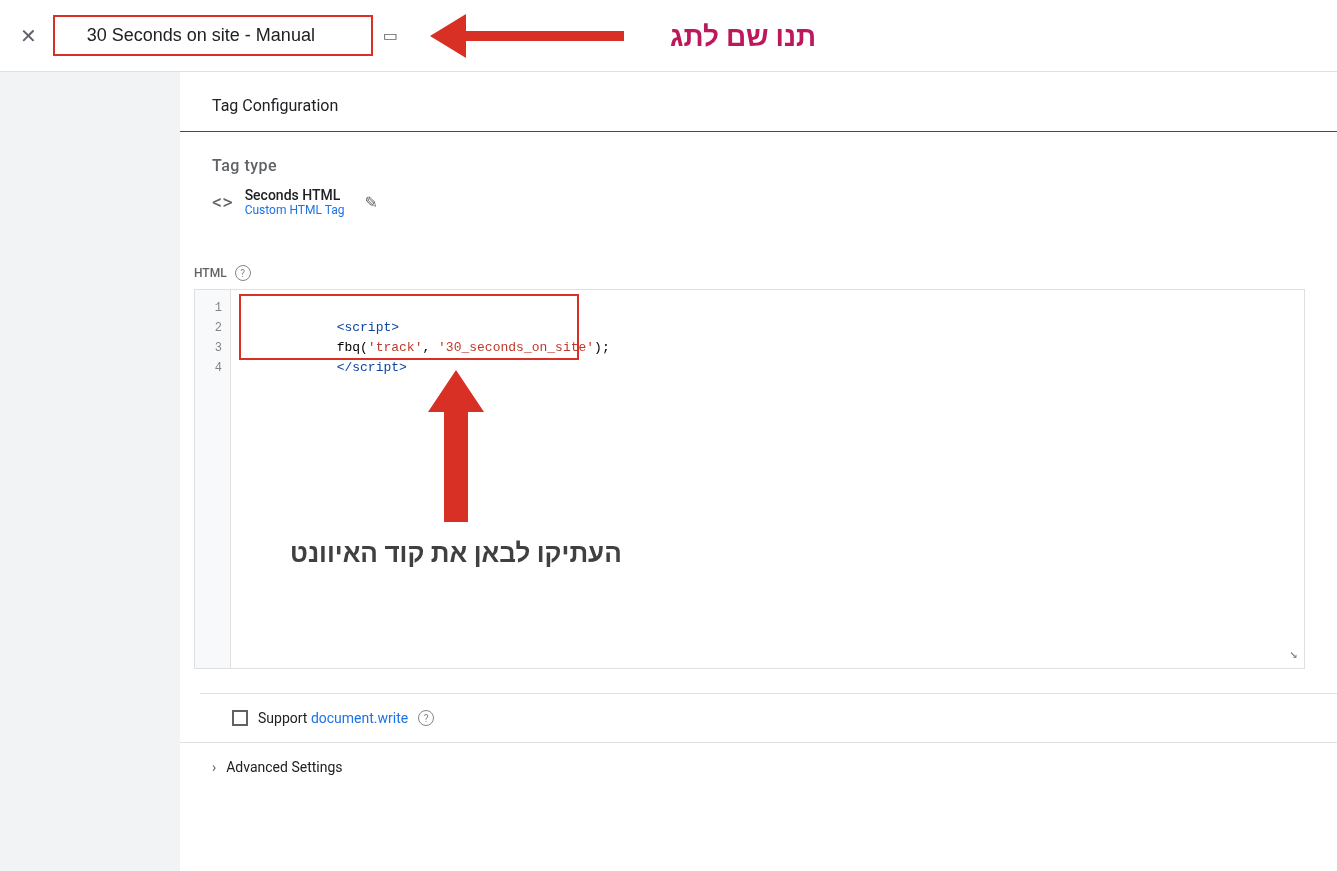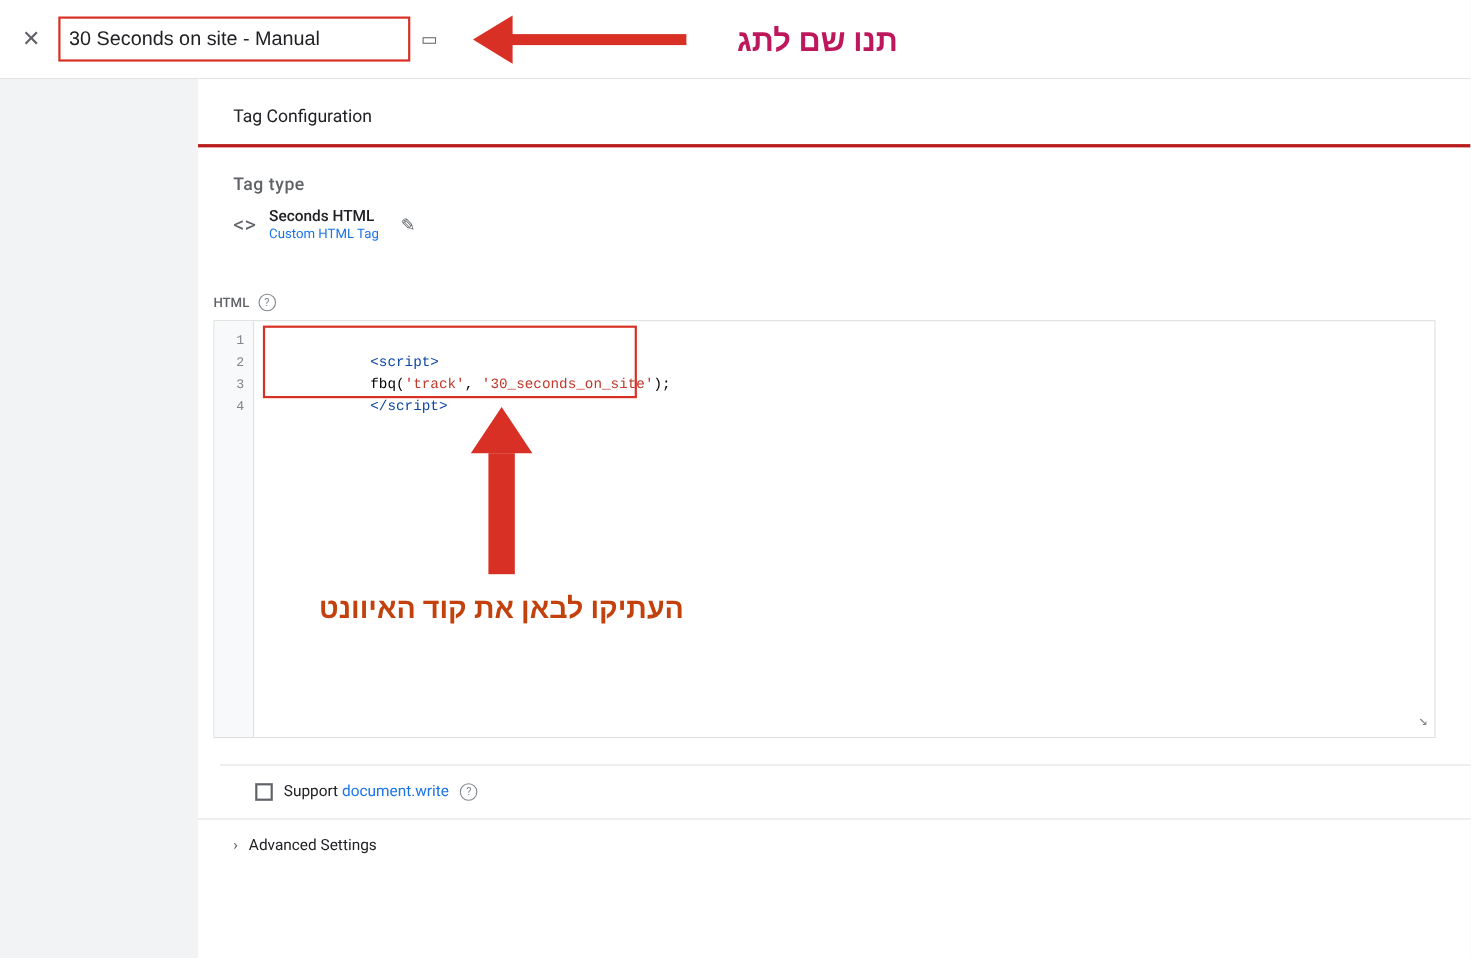--- a/index.html
+++ b/index.html
@@ -30,21 +30,21 @@
       margin-right: 12px;
       background: none;
       border: none;
       padding: 4px;
     }
 
     .tag-name-input {
       font-size: 18px;
       color: #202124;
       border: 2px solid #d93025;
-      padding: 8px 8px;
+      padding: 8px 32px;
       outline: none;
       background: #fff;
       min-width: 320px;
       cursor: text;
     }
 
     .folder-icon {
       margin-left: 10px;
       color: #5f6368;
       font-size: 16px;
@@ -109,21 +109,21 @@
       background: #fff;
       overflow-y: auto;
       padding: 0;
     }
 
     .section-title {
       font-size: 16px;
       color: #202124;
       font-weight: 400;
       padding: 24px 32px 16px 32px;
-      border-bottom: 3px solid #b91c1c;
+      border-bottom: 1px solid #b91c1c;
     }
 
     .tag-config-section {
       padding: 24px 32px;
     }
 
     .field-label {
       font-size: 16px;
       color: #5f6368;
       margin-bottom: 12px;
@@ -277,21 +277,21 @@
 
     .arrow-shaft-vertical {
       width: 24px;
       height: 110px;
       background: #d93025;
     }
 
     .annotation-text-up {
       font-size: 26px;
       font-weight: bold;
-      color: #c2410c;
+      color: #404040;
       margin-top: 16px;
       direction: rtl;
       text-align: right;
       white-space: nowrap;
     }
 
     
     .support-row {
       display: flex;
       align-items: center;

